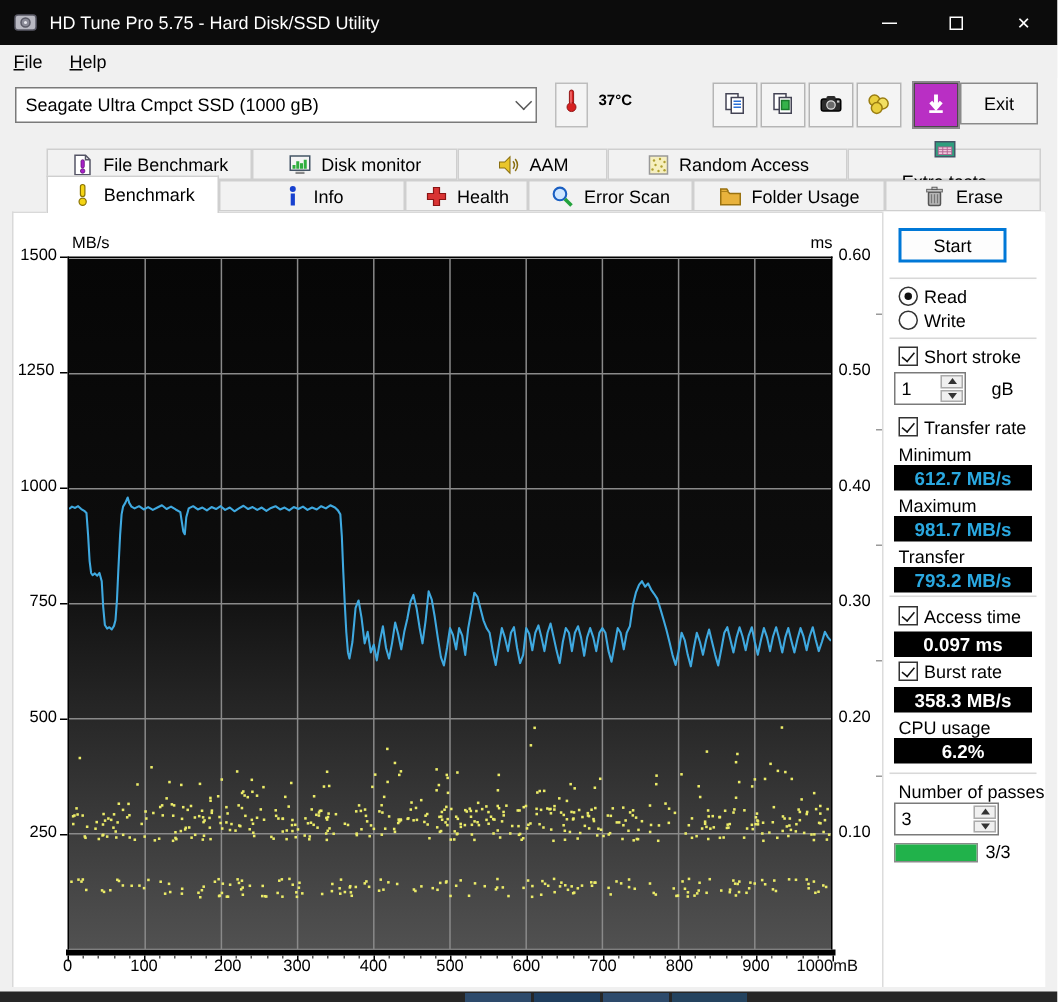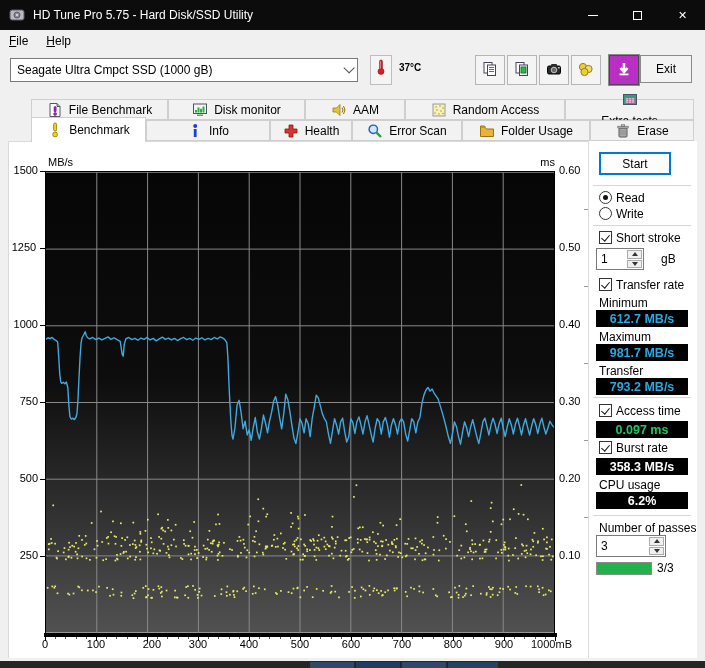--- a/index.html
+++ b/index.html
@@ -53,21 +53,21 @@
   .rp-div { position:absolute; left:4px; width:98px; height:1px; background:#d8d8d8; box-shadow:0 1px 0 #fdfdfd; }
   .startbtn { position:absolute; left:10px; top:11px; width:72px; height:23px; background:#fdfdfd; border:2px solid #0078d7; display:flex; align-items:center; justify-content:center; font-size:12px; }
   .radio { position:absolute; width:13px; height:13px; border:1px solid #333; border-radius:50%; background:#fff; }
   .radio[data-checked="true"]::after { content:""; position:absolute; left:3px; top:3px; width:5px; height:5px; border-radius:50%; background:#111; }
   .checkbox { position:absolute; width:13px; height:13px; border:1px solid #333; background:#fff; }
   .checkbox[data-checked="true"]::after { content:""; position:absolute; left:2.5px; top:0.5px; width:4px; height:7px; border-right:1.6px solid #111; border-bottom:1.6px solid #111; transform:rotate(40deg); }
   .rp-label { position:absolute; left:10px; font-size:12px; white-space:nowrap; }
   .rp-cblabel { position:absolute; left:27px; font-size:12px; white-space:nowrap; }
   .valbox { position:absolute; left:7px; width:92px; height:17px; background:#000; display:flex; align-items:center; justify-content:center; font-weight:bold; font-size:12.5px; }
   .valbox.cyan { color:#2aa8e0; }
-  .valbox.yellow { color:#22c55e; }
+  .valbox.yellow { color:#ffffff; }
   .valbox.white { color:#ffffff; }
   .spinner { position:absolute; left:7px; height:22px; border:1px solid #7a7a7a; background:#fff; }
   .spinner .spin-val { position:absolute; left:4px; top:3px; font-size:12px; }
   .spin-btns { position:absolute; right:1px; top:1px; width:15px; height:18px; display:flex; flex-direction:column; gap:1px; }
   .spin-btn { flex:1; background:#f0f0f0; border:1px solid #ababab; display:flex; align-items:center; justify-content:center; }
   .tri-up { width:0; height:0; border-left:3px solid transparent; border-right:3px solid transparent; border-bottom:4px solid #333; }
   .tri-dn { width:0; height:0; border-left:3px solid transparent; border-right:3px solid transparent; border-top:4px solid #333; }
   .progress { position:absolute; left:7px; width:56px; height:13px; border:1px solid #8a8a8a; background:#fff; }
   .progress .fill { width:100%; height:100%; background:#21b24b; }
 

